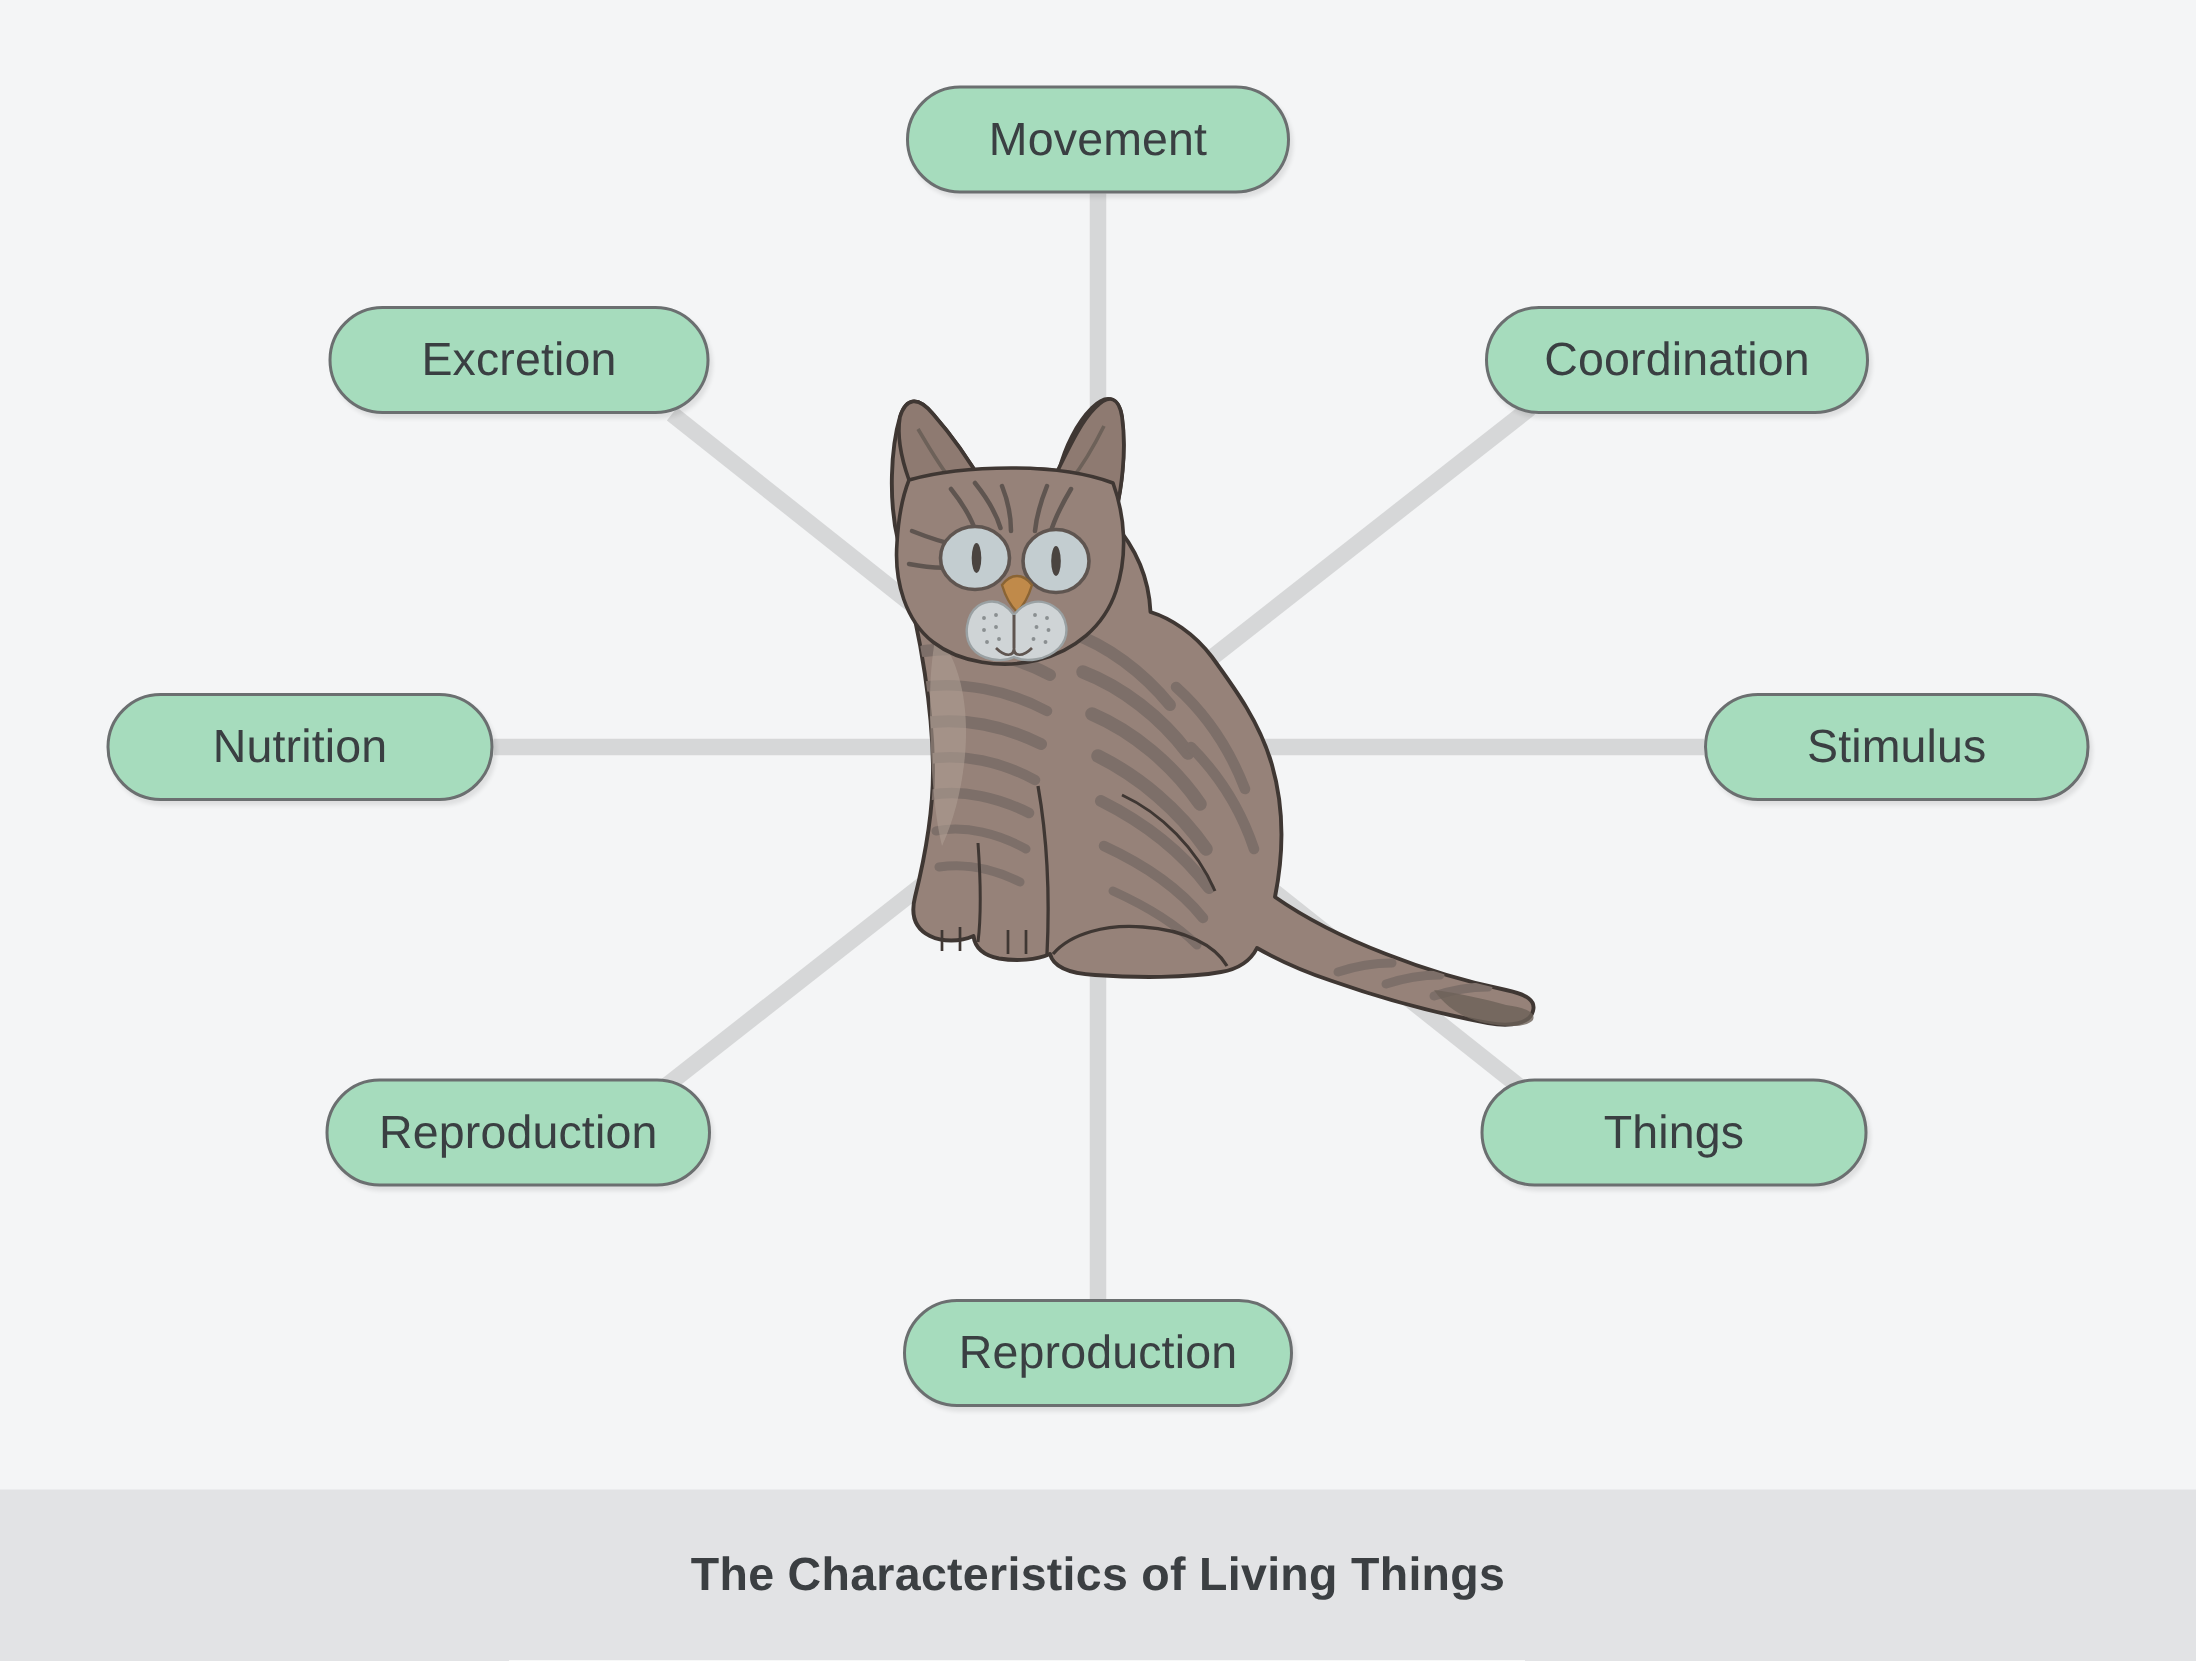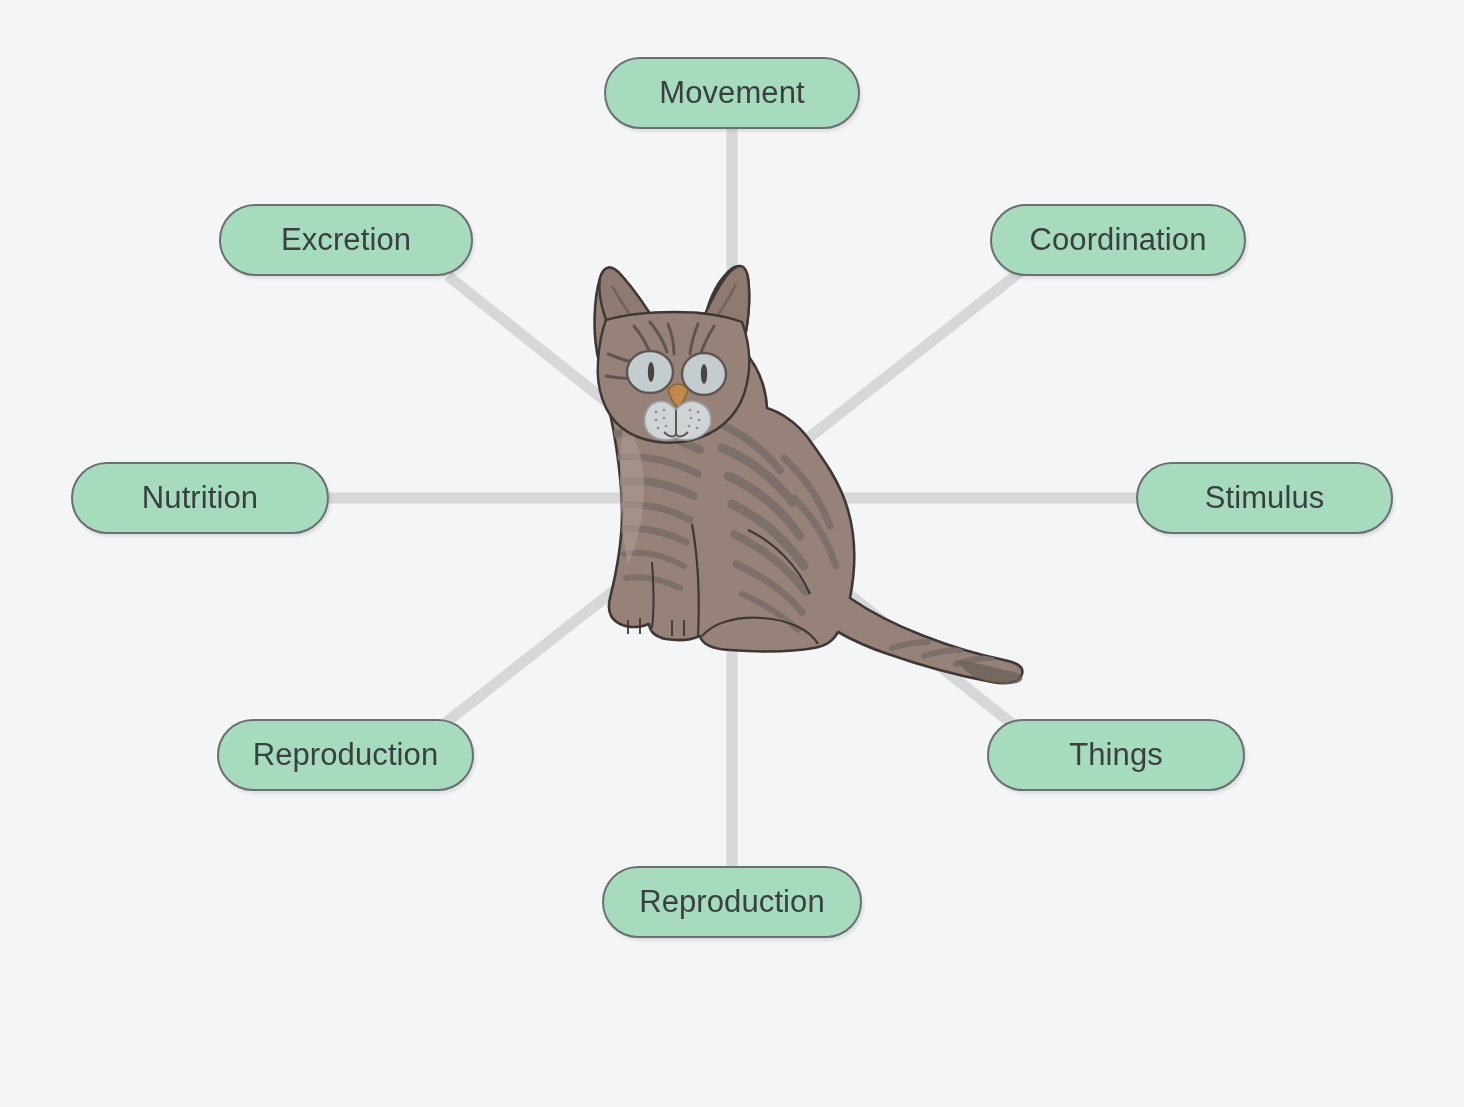--- a/index.html
+++ b/index.html
@@ -259,14 +259,17 @@
         <div class="pill" style="left: 987px; top: 719px; width: 258px; height: 72px;">
           <span>Things</span>
         </div>
         <div class="pill" style="left: 602px; top: 866px; width: 260px; height: 72px;">
           <span>Reproduction</span>
         </div>
       </div>
 
   </div>
 
+  <div id="footer-band">
+    <div id="footer-title">The Characteristics of Living Things</div>
+  </div>
 
 </div>
 
 </body></html>

